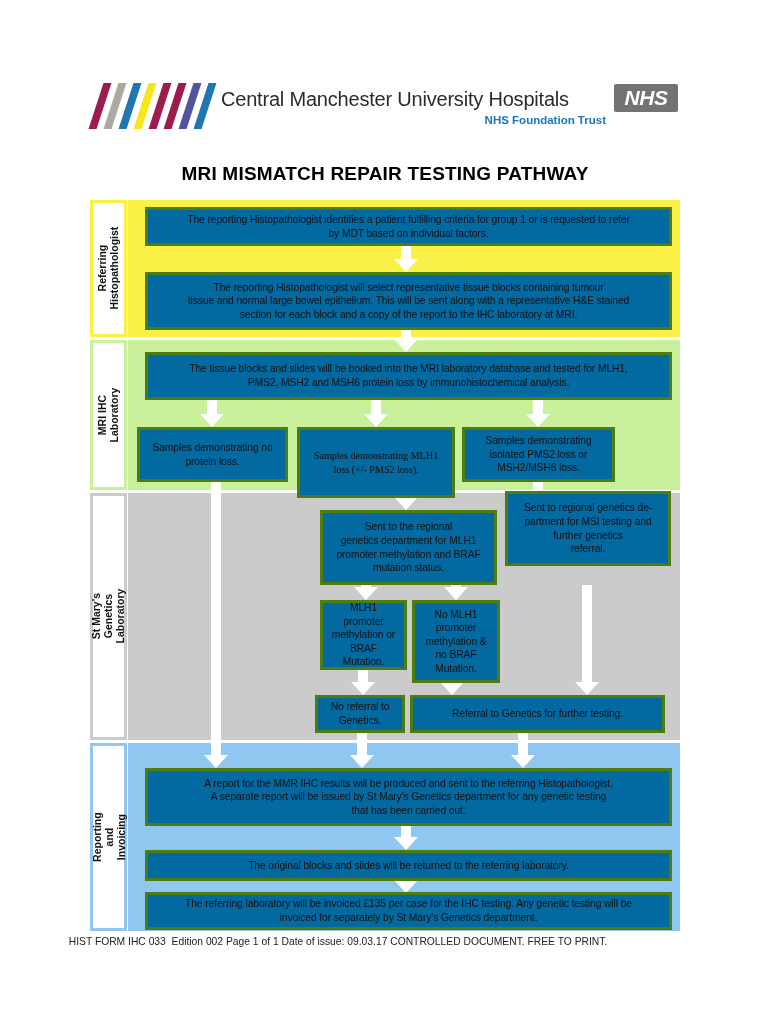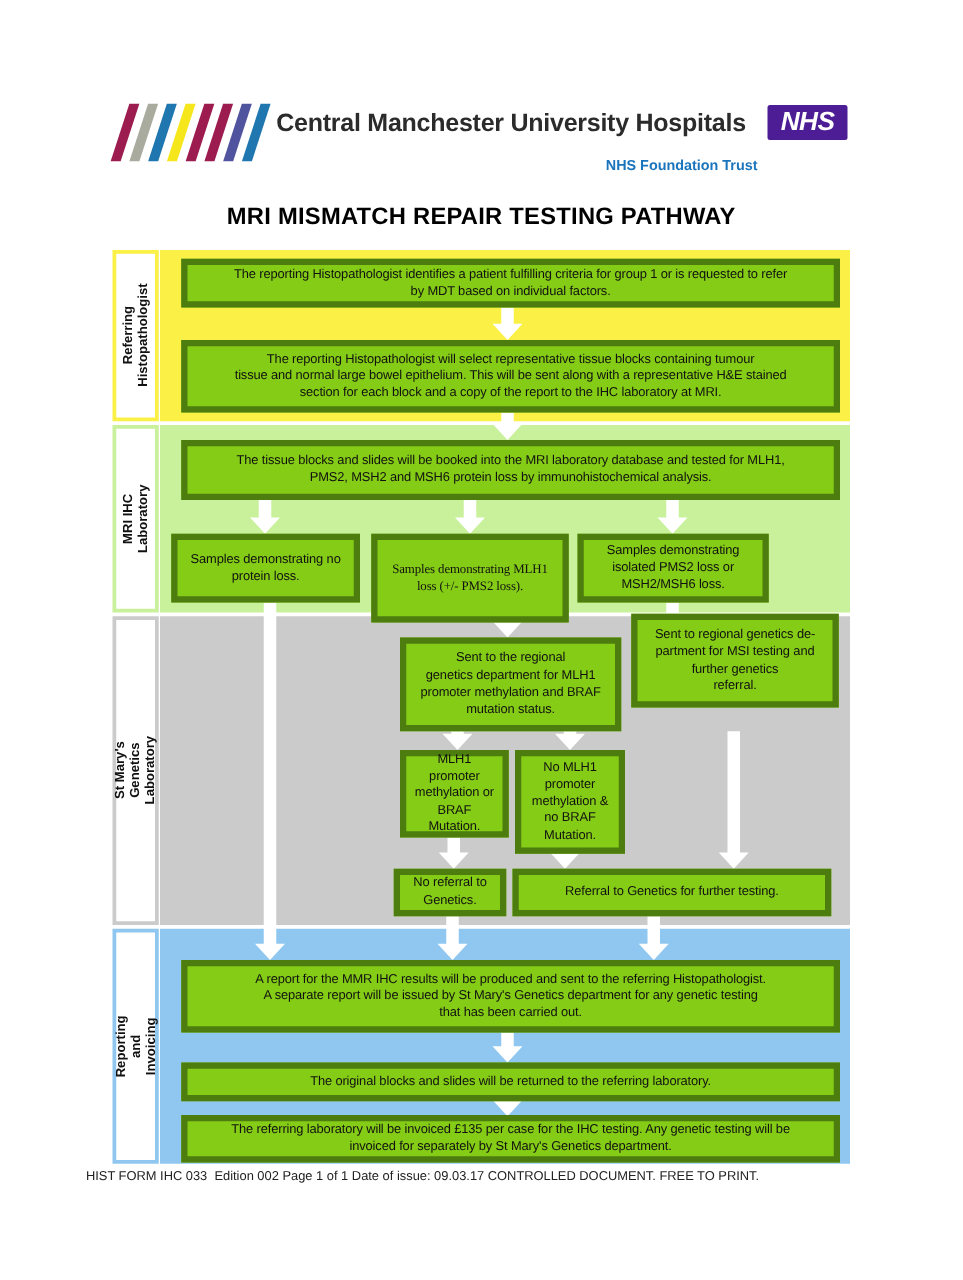--- a/index.html
+++ b/index.html
@@ -2,21 +2,21 @@
 <html><head>
 <meta charset="utf-8">
 <style>
   html,body{margin:0;padding:0;background:#fff;}
   #page{position:relative;width:770px;height:1024px;background:#ffffff;overflow:hidden;
         font-family:"Liberation Sans", sans-serif;color:#111;}
 
   
   #logo-stripes{position:absolute;left:96px;top:83px;display:flex;}
   .stripe{width:8px;height:46px;margin-right:7px;transform:skewX(-18deg);}
-  #org-name{position:absolute;left:221px;top:88px;font-size:20px;color:#2b2b2b;letter-spacing:-0.2px;font-weight:bold;}
+  #org-name{position:absolute;left:221px;top:88px;font-size:20px;color:#2b2b2b;letter-spacing:-0.2px;}
   #nhs-box{position:absolute;left:614px;top:84px;width:64px;height:28px;border-radius:2px;
            display:flex;align-items:center;justify-content:center;}
   #nhs-box span{color:#fff;font-weight:bold;font-style:italic;font-size:21px;letter-spacing:-0.5px;}
   #trust-name{position:absolute;left:306px;top:114px;width:300px;text-align:right;
               font-weight:bold;font-size:11.5px;}
 
   
   #page-title{position:absolute;left:0;top:163px;width:770px;text-align:center;
               font-weight:bold;font-size:19px;color:#000;letter-spacing:0.2px;}
   #footer{position:absolute;left:0;top:936px;width:676px;text-align:center;
@@ -33,21 +33,21 @@
   .sbox{position:absolute;left:90px;width:37px;background:#fff;border:3px solid #ccc;
         box-sizing:border-box;display:flex;align-items:center;justify-content:center;overflow:visible;}
   #side1{top:200px;height:137px;}
   #side2{top:340px;height:150px;}
   #side3{top:493px;height:247px;}
   #side4{top:743px;height:188px;}
   .sbox span{transform:rotate(-90deg);white-space:pre-line;text-align:center;
              font-size:10.5px;font-weight:bold;line-height:1.15;color:#111;}
 
   
-  .fbox{position:absolute;background:#84cc16;border:5px solid #4d7c0f;box-sizing:border-box;
+  .fbox{position:absolute;background:#0369a1;border:3px solid #4d7c0f;box-sizing:border-box;
         display:flex;align-items:center;justify-content:center;text-align:center;
         font-size:10.3px;line-height:1.32;letter-spacing:-0.1px;color:#111;
         white-space:pre-line;padding:2px 6px;}
   #box-y1{left:145px;top:207px;width:527px;height:39px;}
   #box-y2{left:145px;top:272px;width:527px;height:58px;}
   #box-g1{left:145px;top:352px;width:527px;height:48px;}
   #box-a{left:137px;top:427px;width:151px;height:55px;}
   #box-b{left:297px;top:427px;width:158px;height:71px;font-family:Liberation Serif, serif;}
   #box-c{left:462px;top:427px;width:153px;height:55px;}
   #box-d{left:320px;top:510px;width:177px;height:75px;}
@@ -75,24 +75,24 @@
       <div class="stripe" style="background: rgb(156, 28, 80);"></div>
       <div class="stripe" style="background: rgb(169, 171, 158);"></div>
       <div class="stripe" style="background: rgb(32, 119, 176);"></div>
       <div class="stripe" style="background: rgb(246, 231, 29);"></div>
       <div class="stripe" style="background: rgb(156, 28, 80);"></div>
       <div class="stripe" style="background: rgb(156, 28, 80);"></div>
       <div class="stripe" style="background: rgb(80, 84, 159);"></div>
       <div class="stripe" style="background: rgb(32, 119, 176);"></div>
     </div>
   <div id="org-name">Central Manchester University Hospitals</div>
-  <div id="nhs-box" style="background-color: #4c1d95;">
+  <div id="nhs-box" style="background-color: #737373;">
     <span>NHS</span>
   </div>
-  <div id="trust-name" style="color: rgb(27, 117, 188); margin-top: 13px;">NHS Foundation Trust</div>
+  <div id="trust-name" style="color: rgb(27, 117, 188);">NHS Foundation Trust</div>
 
   <div id="page-title">MRI MISMATCH REPAIR TESTING PATHWAY</div>
 
   <div class="band" id="band1" style="background-color: rgb(250, 240, 70);"></div>
   <div class="band" id="band2" style="background-color: rgb(201, 240, 155);"></div>
   <div class="band" id="band3" style="background-color: rgb(203, 203, 203);"></div>
   <div class="band" id="band4" style="background-color: rgb(143, 199, 240);"></div>
 
   <div class="sbox" id="side1" style="border-color: rgb(250, 240, 70);">
     <span>Referring

